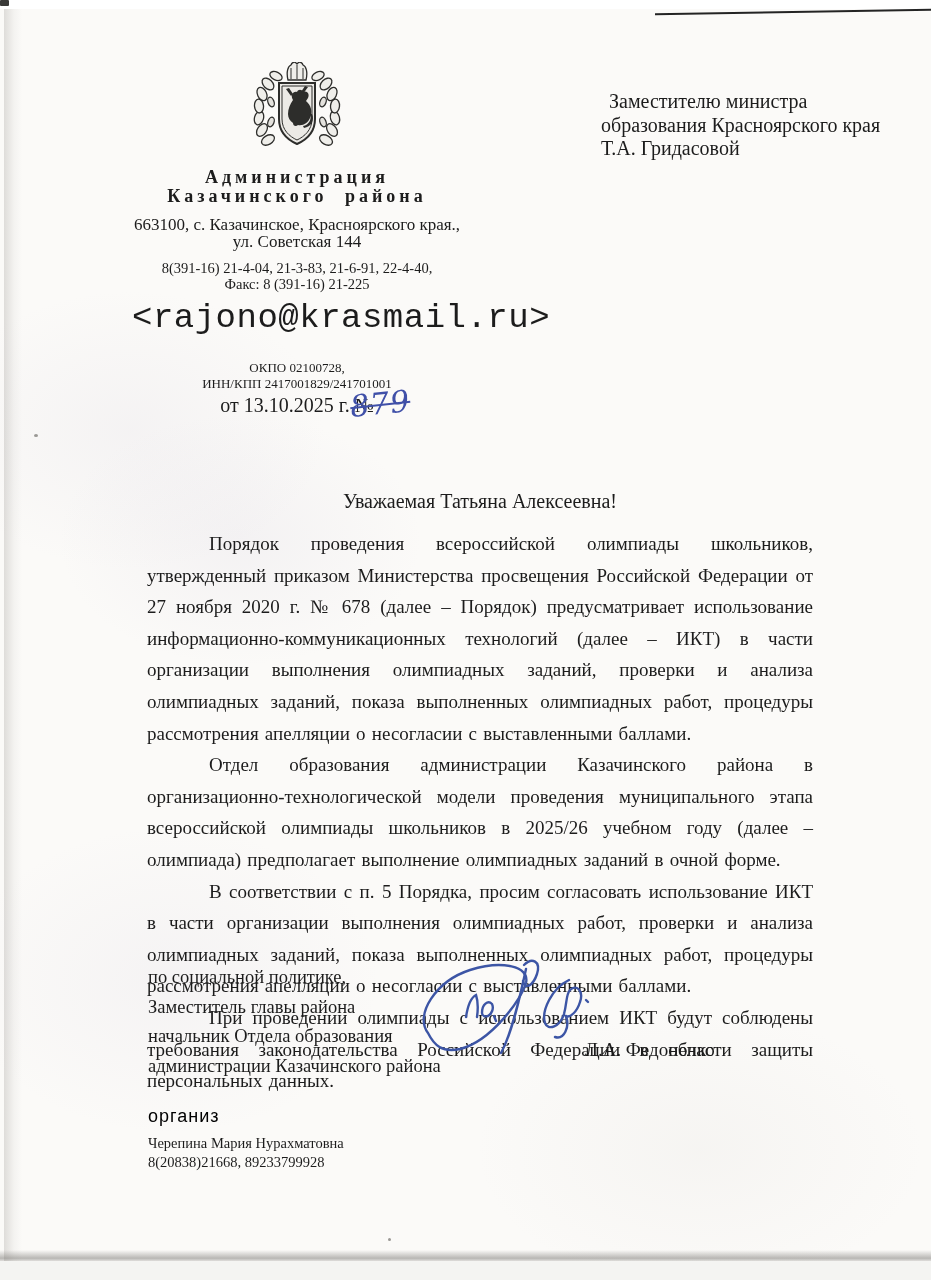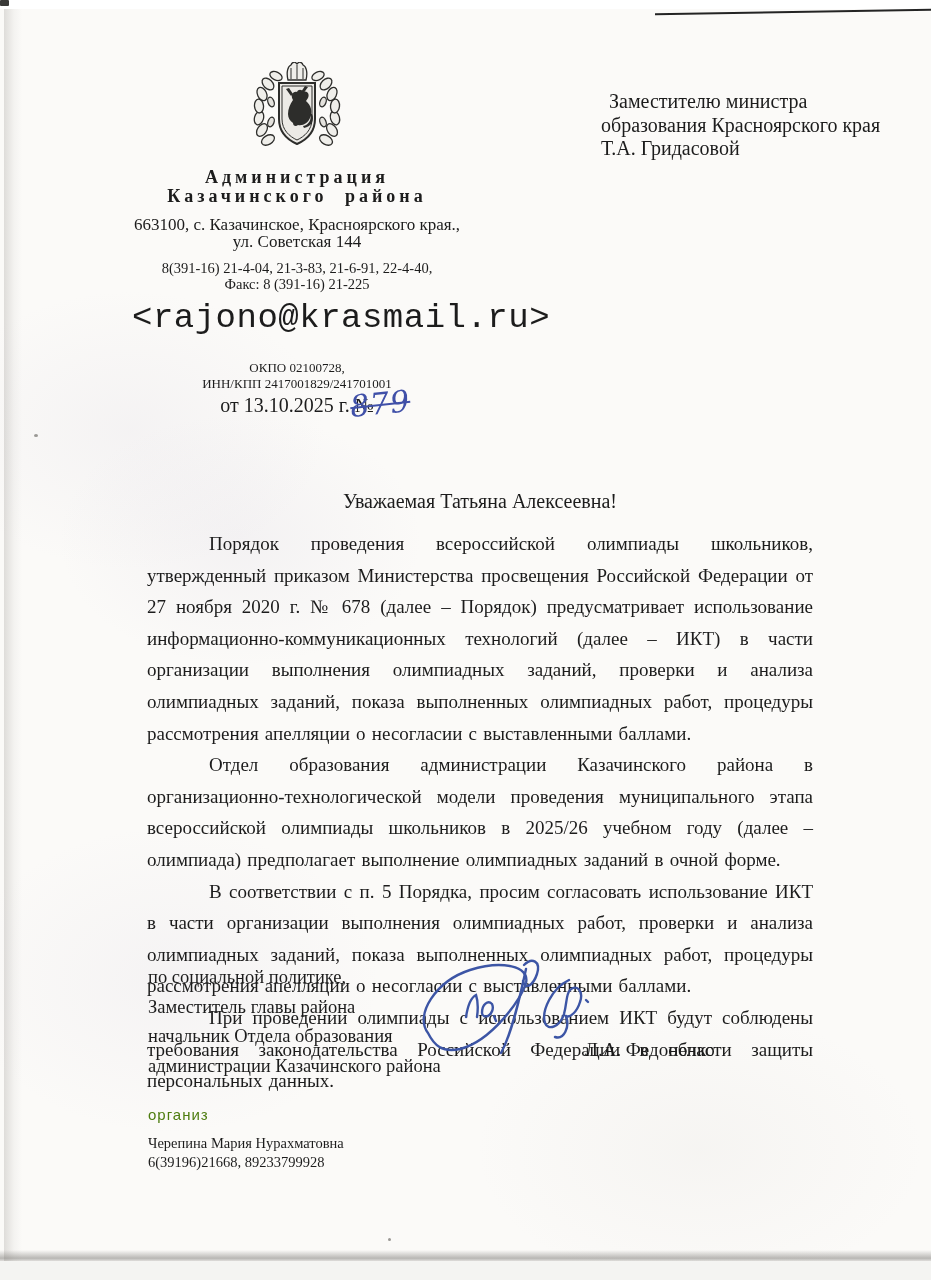--- a/index.html
+++ b/index.html
@@ -50,21 +50,21 @@
     text-indent:62px;word-spacing:1.5px;}
 
   
   .sigblock{position:absolute;left:148px;top:963px;width:700px;}
   .sigblock .pos{font-size:18.5px;line-height:29.5px;}
   .sig-name{position:absolute;left:437px;top:76px;font-size:19px;}
   .sig-svg{position:absolute;left:258px;top:-10px;}
 
   
   .bleed{position:absolute;left:148px;top:1106px;font-family:"Liberation Sans", sans-serif;
-    font-size:15px;color:#4d7c0f;letter-spacing:1px;filter:blur(.4px);}
+    font-size:18px;color:#000000;letter-spacing:1px;filter:blur(.4px);}
   .contact{position:absolute;left:148px;top:1134px;font-size:14.5px;line-height:18.5px;}
 </style>
 </head>
 <body>
 
 <div class="stage">
   <div class="paper"></div>
   <div class="mottle"></div>
   <div class="top-white"></div>
   <div class="top-scan-line"></div>
@@ -172,15 +172,15 @@
         <path d="M163 27 C146 35 135 58 139 70 C142 78 154 74 158 61 C161 50 160 41 164 37 C170 31 178 37 174 49 C171 59 164 65 160 63"></path>
         <path d="M160 63 C164 74 158 87 149 84"></path>
         <path d="M180 47 l2 2"></path>
       </g>
     </svg>
   </div>
 
   <div class="bleed">организ</div>
   <div class="contact">
     <div>Черепина Мария Нурахматовна</div>
-    <div>6(39196)21668, 89233799928</div>
+    <div>8(20838)21668, 89233799928</div>
   </div>
 </div>
 
 </body></html>

